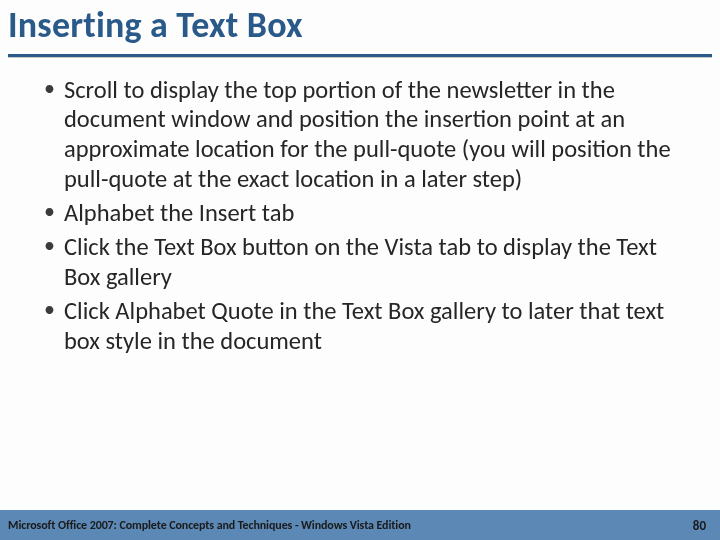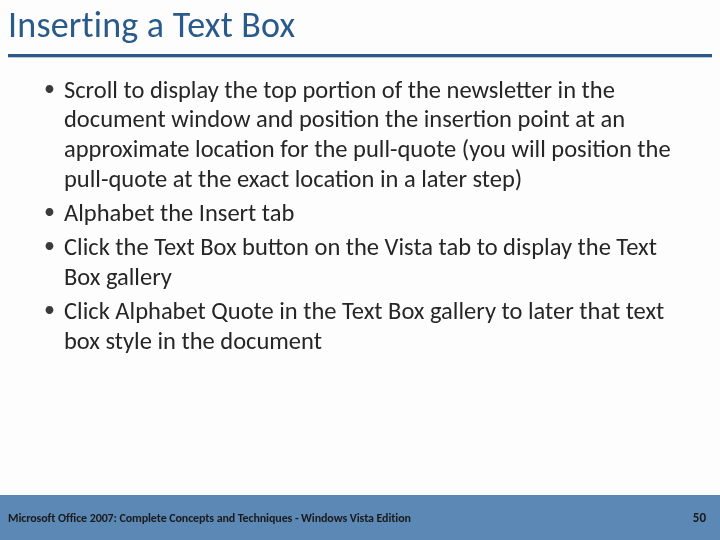--- a/index.html
+++ b/index.html
@@ -1,25 +1,25 @@
 <!DOCTYPE html>
 <html><head>
 <meta charset="utf-8">
 <style>
 html,body{margin:0;padding:0}
 body{width:720px;height:540px;background:#fdfdfd;font-family:Calibri,"Segoe UI",Arial,sans-serif;color:#3b3b3b;position:relative;overflow:hidden}
 .slide{width:720px;height:540px;position:relative;box-sizing:border-box}
-.title{font-size:36px;color:#2a5a89;padding:6px 0 6px 8px;line-height:1.1;font-weight:400;letter-spacing:.2px}
+.title{font-size:36px;color:#2a5a89;padding:6px 0 6px 8px;line-height:1.1;font-weight:700;letter-spacing:.2px}
 .rule{height:3px;background:#2a5a89;margin:2px 8px 0 8px}
 .subrule{height:1px;background:#c9c9c9;margin:0 8px 0 8px}
 .body-area{padding:18px 26px 0 40px}
 ul.bullets{margin:0;padding:0;list-style:none}
 ul.bullets>li{position:relative;padding-left:24px;font-size:24.5px;line-height:1.22;color:#262626;margin-bottom:4px}
 ul.bullets>li::before{content:"•";position:absolute;left:4px;top:0;color:#3b3b3b;font-size:22px}
-.footer{position:absolute;left:0;right:0;bottom:0;height:45px;background:#5c88b5;display:flex;align-items:center;justify-content:space-between;padding:0 14px 0 8px;box-sizing:border-box}
+.footer{position:absolute;left:0;right:0;bottom:0;height:30px;background:#5c88b5;display:flex;align-items:center;justify-content:space-between;padding:0 14px 0 8px;box-sizing:border-box}
 .footer-text{font-size:12px;color:#1a1a1a;font-weight:600;letter-spacing:-.1px}
 .page-num{font-size:13px;color:#1a1a1a;font-weight:600}
 </style>
 </head>
 <body>
 
 <div class="slide">
 
   <div class="title">Inserting a Text Box</div>
   <div class="rule"></div>
@@ -29,16 +29,16 @@
     <ul class="bullets">
       <li>Scroll to display the top portion of the newsletter in the document window and position the insertion point at an approximate location for the pull-quote (you will position the pull-quote at the exact location in a later step)</li>
       <li>Alphabet the Insert tab</li>
       <li>Click the Text Box button on the Vista tab to display the Text Box gallery</li>
       <li>Click Alphabet Quote in the Text Box gallery to later that text box style in the document</li>
     </ul>
   </div>
 
   <div class="footer">
     <span class="footer-text">Microsoft Office 2007: Complete Concepts and Techniques - Windows Vista Edition</span>
-    <span class="page-num">50</span>
+    <span class="page-num">80</span>
   </div>
 
 </div>
 
 </body></html>

